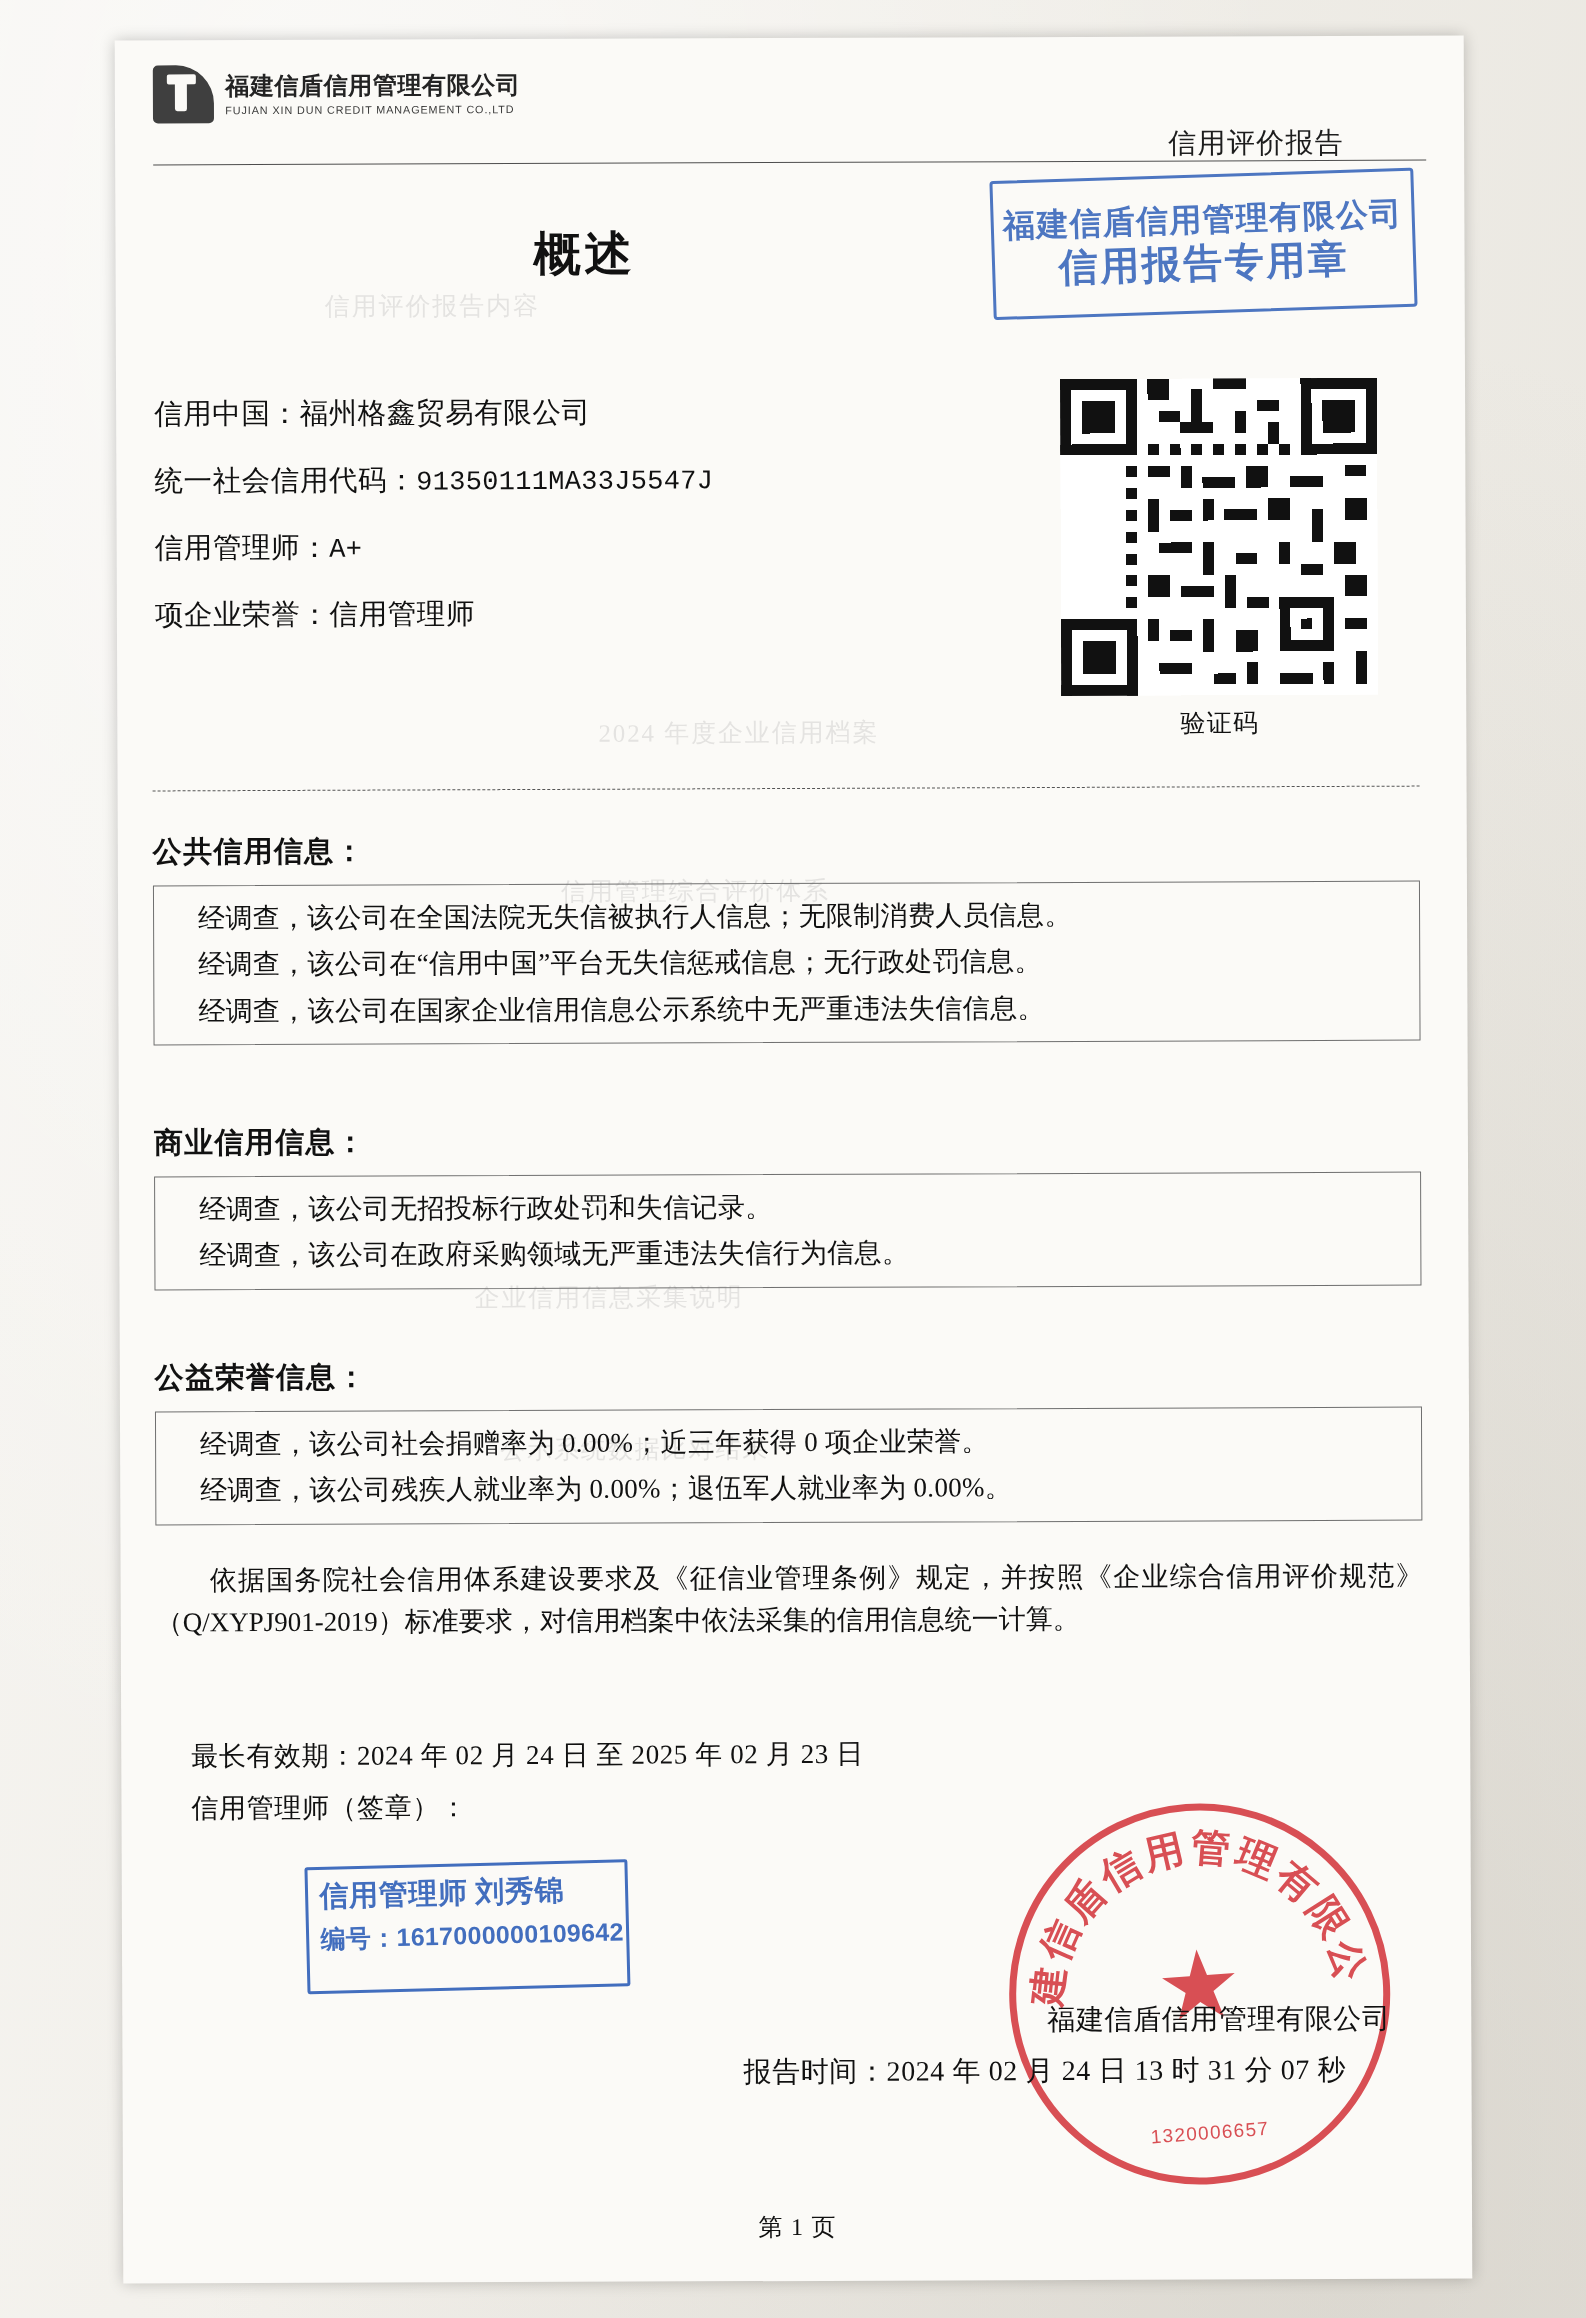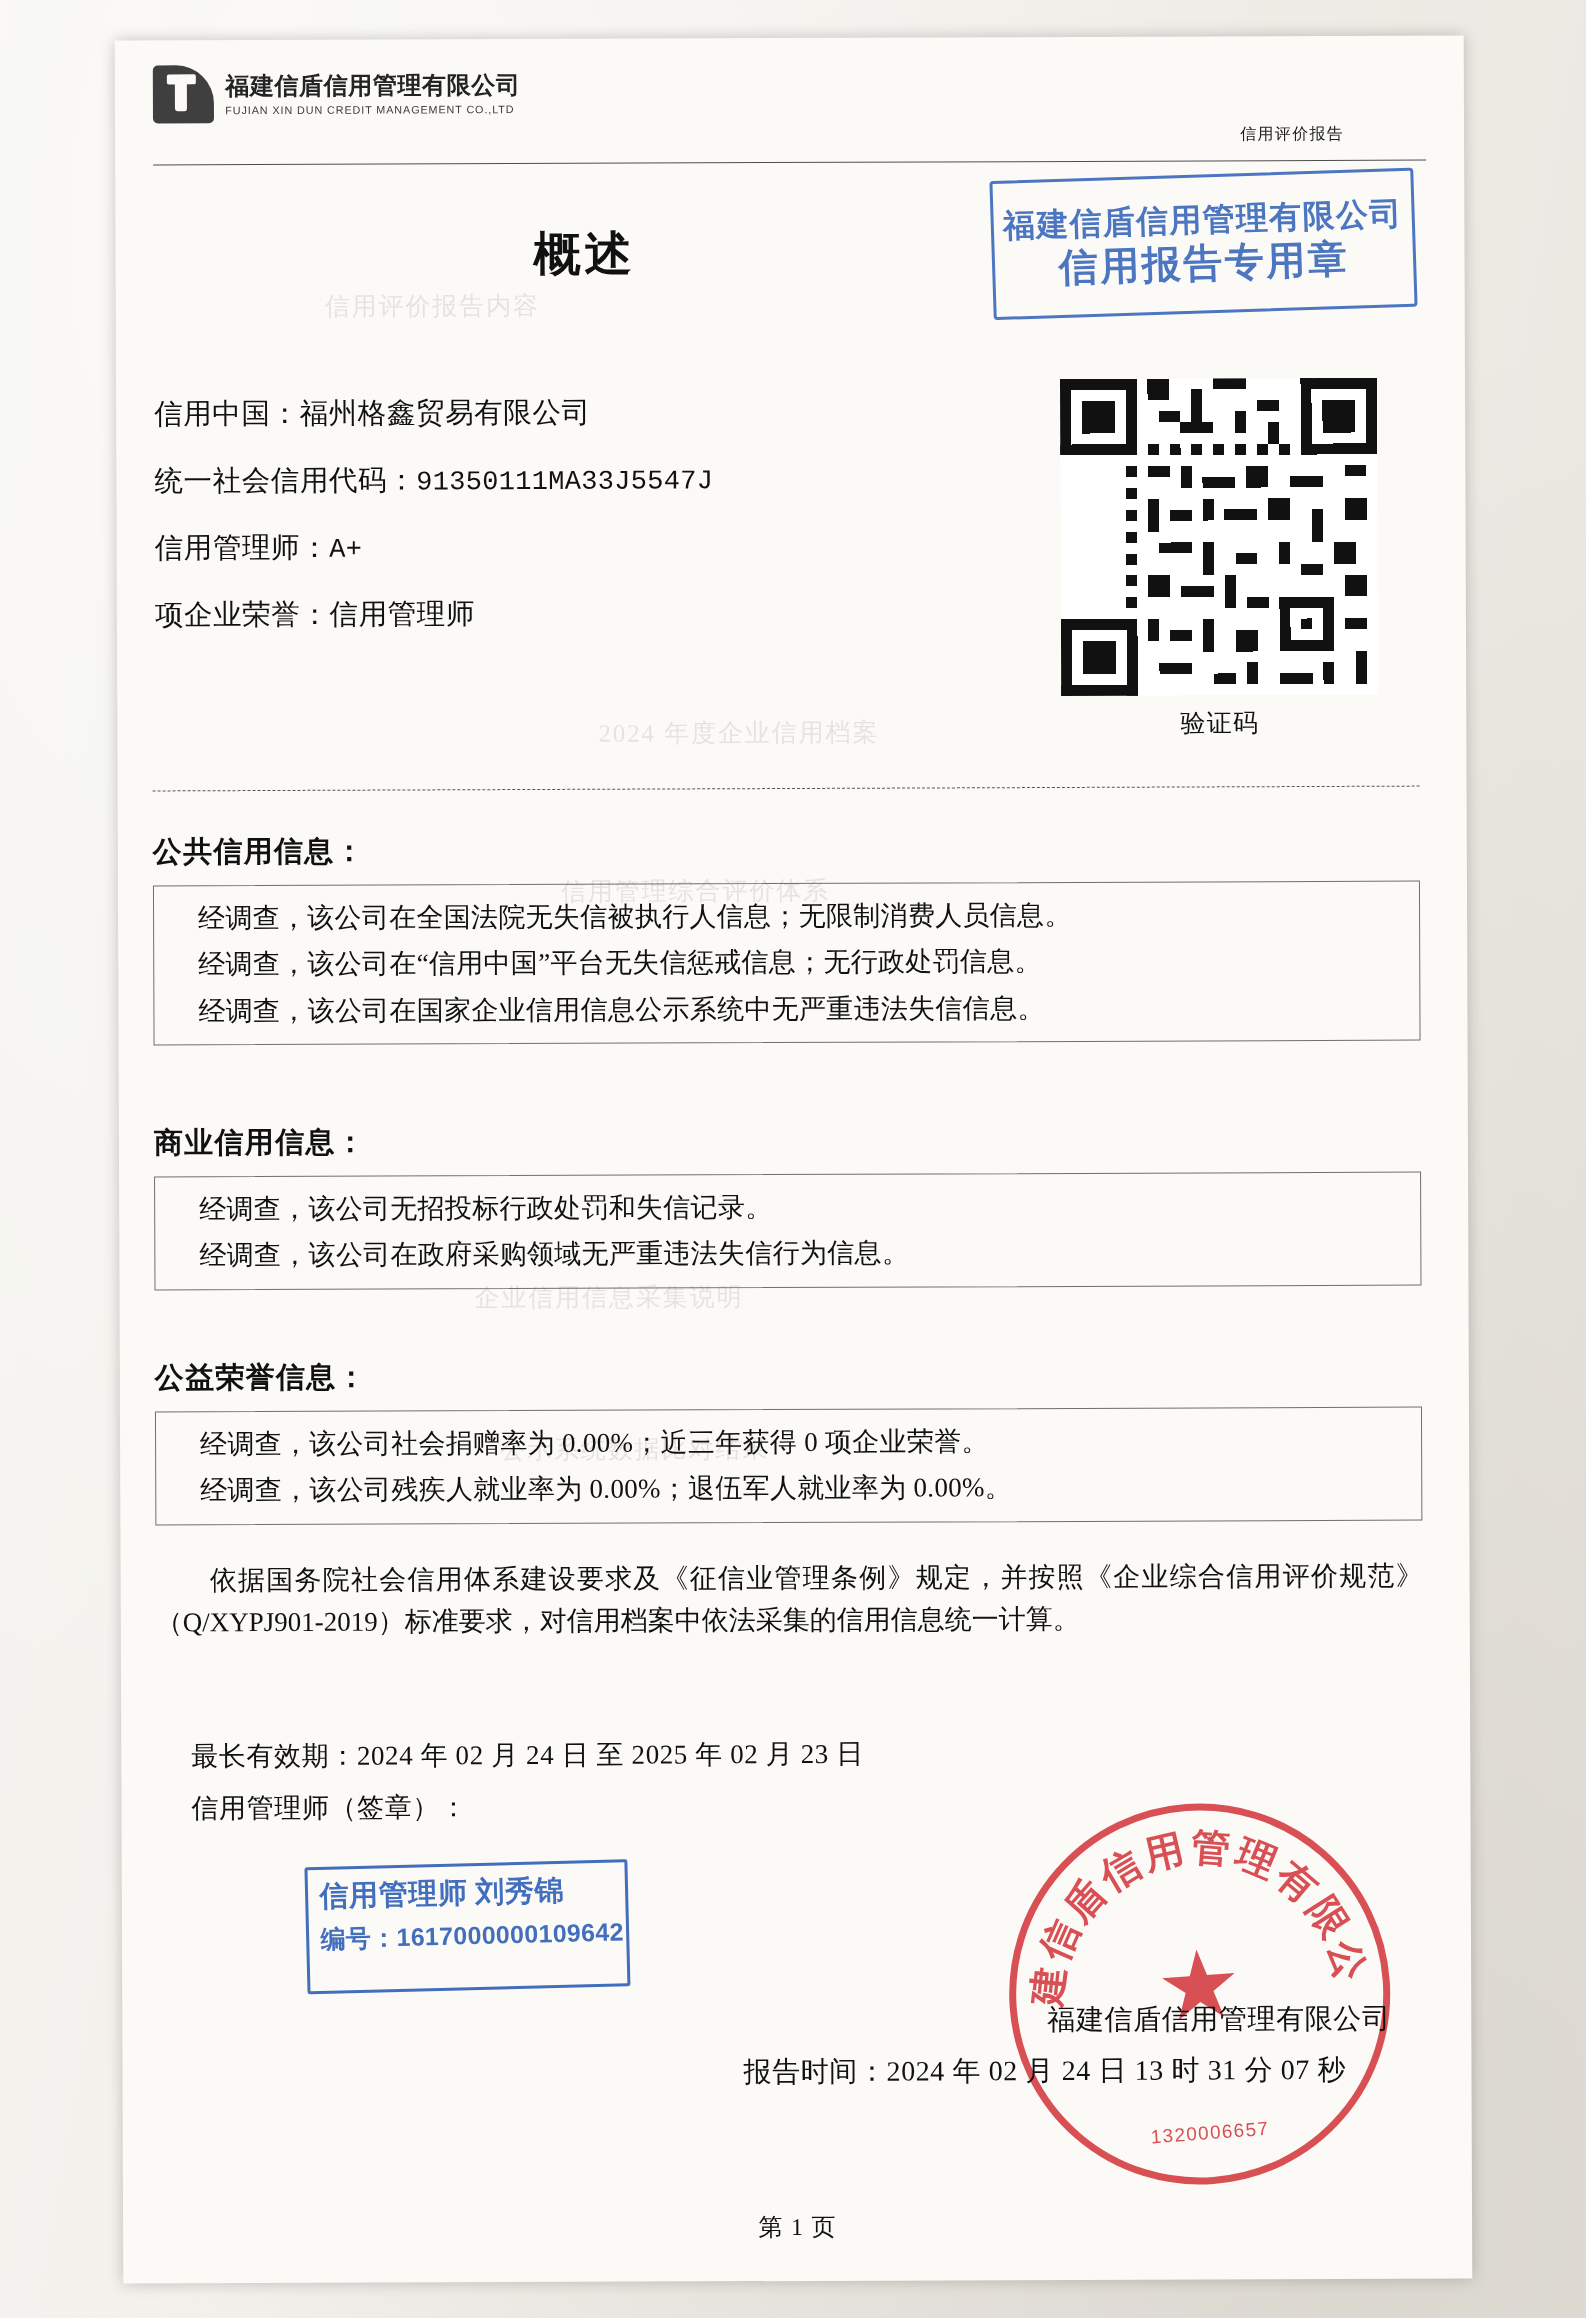--- a/index.html
+++ b/index.html
@@ -97,21 +97,21 @@
     font-size: 10.8px;
     color: #3a3a3a;
     letter-spacing: 0.9px;
     margin-top: 3.8px;
   }
   .header-right {
     position: absolute;
     right: 82px;
     top: 63px;
     font-family: "Liberation Sans", sans-serif;
-    font-size: 16px;
+    font-size: 28px;
     color: #1d1d1d;
     letter-spacing: 1.3px;
   }
   .header-rule {
     position: absolute;
     left: 0;
     top: 99px;
     width: 1273px;
     height: 1.3px;
     background: #4d4d4d;

